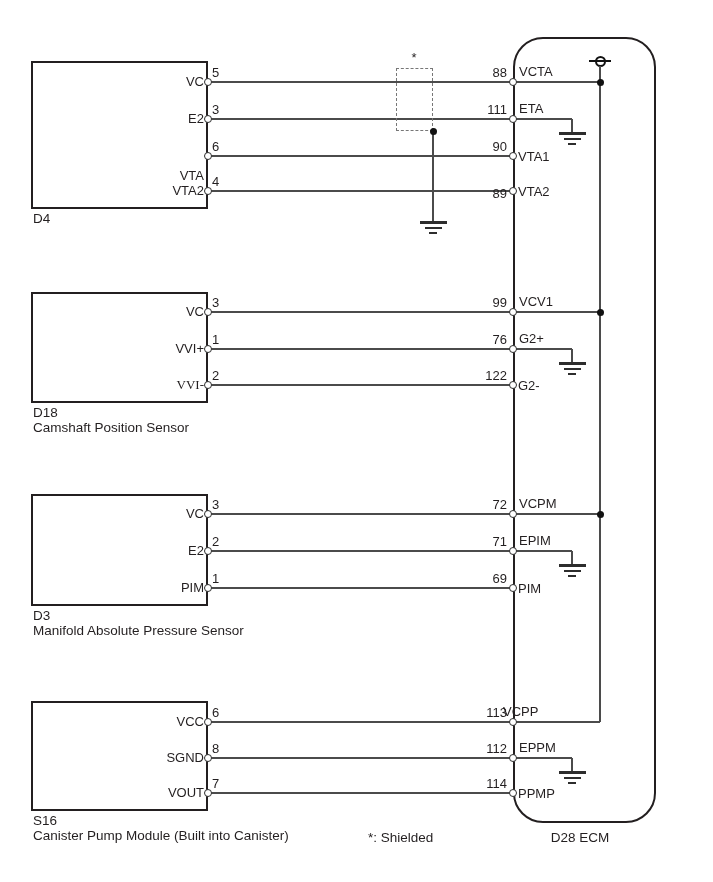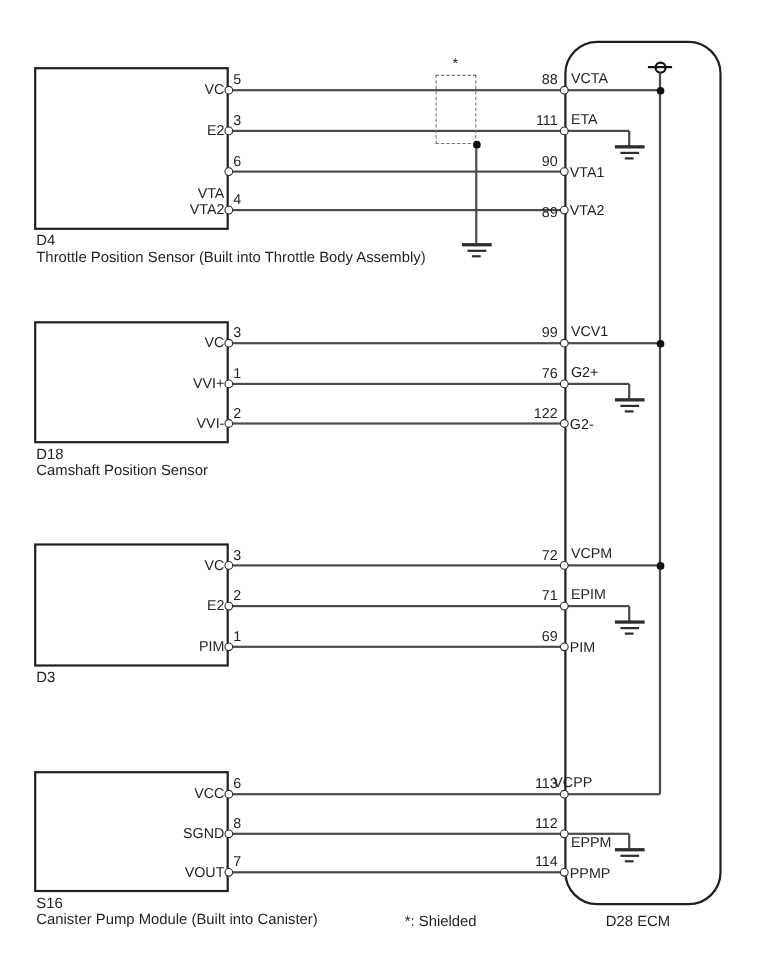--- a/index.html
+++ b/index.html
@@ -24,21 +24,20 @@
 
 <div id="stage">
   <div class="txt big" style="left:368px;top:831px;">*: Shielded</div>
   <div class="txt big" style="left:580px;top:831px;transform:translateX(-50%);">D28 ECM</div>
 <div class="ecm" style="left: 513px; top: 37px; width: 143px; height: 786px;"></div>
     <div class="circsym" style="left: 594.5px; top: 55.5px; width: 11px; height: 11px;"></div>
     <div class="hline" style="left: 589px; top: 60px; width: 22px; height: 2px; background: rgb(17, 17, 17);"></div>
     <div class="vline" style="left: 599.25px; top: 66px; width: 1.5px; height: 656px; background: rgb(75, 75, 75);"></div>
     <div class="box" style="left: 31px; top: 61px; width: 177px; height: 148px;"></div>
     <div class="txt big" style="left: 33px; top: 212px; transform: translate(0px, 0px);">D4</div>
-    <div class="txt big" style="left: 33px; top: 227px; transform: translate(0px, 0px);">Throttle Position Sensor (Built into Throttle Body Assembly)</div>
     <div class="hline" style="left: 208px; top: 81.25px; width: 305px; height: 1.5px; background: rgb(75, 75, 75);"></div>
     <div class="txt" style="left: 204px; top: 82px; transform: translate(-100%, -50%);">VC</div>
     <div class="txt" style="left: 212px; top: 80px; transform: translate(0px, -100%);">5</div>
     <div class="txt" style="left: 507px; top: 80px; transform: translate(-100%, -100%);">88</div>
     <div class="txt" style="left: 519px; top: 79px; transform: translate(0px, -100%);">VCTA</div>
     <div class="hline" style="left: 513px; top: 81.25px; width: 87px; height: 1.5px; background: rgb(75, 75, 75);"></div>
     <div class="dot" style="left: 596.5px; top: 78.5px;"></div>
     <div class="pin" style="left: 204px; top: 78px;"></div>
     <div class="pin" style="left: 509px; top: 78px;"></div>
     <div class="hline" style="left: 208px; top: 118.25px; width: 305px; height: 1.5px; background: rgb(75, 75, 75);"></div>
@@ -85,28 +84,29 @@
     <div class="txt" style="left: 507px; top: 347px; transform: translate(-100%, -100%);">76</div>
     <div class="txt" style="left: 519px; top: 346px; transform: translate(0px, -100%);">G2+</div>
     <div class="hline" style="left: 513px; top: 348.25px; width: 59px; height: 1.5px; background: rgb(75, 75, 75);"></div>
     <div class="vline" style="left: 571.25px; top: 349px; width: 1.5px; height: 14px; background: rgb(75, 75, 75);"></div>
     <div class="gbar" style="left: 558.5px; top: 362px; width: 27px; height: 3px;"></div>
     <div class="gbar" style="left: 563.5px; top: 367.5px; width: 17px; height: 2px;"></div>
     <div class="gbar" style="left: 568px; top: 373px; width: 8px; height: 2px;"></div>
     <div class="pin" style="left: 204px; top: 345px;"></div>
     <div class="pin" style="left: 509px; top: 345px;"></div>
     <div class="hline" style="left: 208px; top: 384.25px; width: 305px; height: 1.5px; background: rgb(75, 75, 75);"></div>
-    <div class="txt" style="left: 204px; top: 385px; transform: translate(-100%, -50%);">VVI-</div>
+    <div class="txt" style="left: 204px; top: 385px; transform: translate(-100%, -50%); font-family: Liberation Serif, serif;">VVI-</div>
     <div class="txt" style="left: 212px; top: 383px; transform: translate(0px, -100%);">2</div>
     <div class="txt" style="left: 507px; top: 383px; transform: translate(-100%, -100%);">122</div>
     <div class="txt" style="left: 518px; top: 386px; transform: translate(0px, -50%);">G2-</div>
     <div class="pin" style="left: 204px; top: 381px;"></div>
     <div class="pin" style="left: 509px; top: 381px;"></div>
     <div class="box" style="left: 31px; top: 494px; width: 177px; height: 112px;"></div>
     <div class="txt big" style="left: 33px; top: 609px; transform: translate(0px, 0px);">D3</div>
+    <div class="txt big" style="left: 33px; top: 624px; transform: translate(0px, 0px);">Manifold Absolute Pressure Sensor</div>
     <div class="hline" style="left: 208px; top: 513.25px; width: 305px; height: 1.5px; background: rgb(75, 75, 75);"></div>
     <div class="txt" style="left: 204px; top: 514px; transform: translate(-100%, -50%);">VC</div>
     <div class="txt" style="left: 212px; top: 512px; transform: translate(0px, -100%);">3</div>
     <div class="txt" style="left: 507px; top: 512px; transform: translate(-100%, -100%);">72</div>
     <div class="txt" style="left: 519px; top: 511px; transform: translate(0px, -100%);">VCPM</div>
     <div class="hline" style="left: 513px; top: 513.25px; width: 87px; height: 1.5px; background: rgb(75, 75, 75);"></div>
     <div class="dot" style="left: 596.5px; top: 510.5px;"></div>
     <div class="pin" style="left: 204px; top: 510px;"></div>
     <div class="pin" style="left: 509px; top: 510px;"></div>
     <div class="hline" style="left: 208px; top: 550.25px; width: 305px; height: 1.5px; background: rgb(75, 75, 75);"></div>
@@ -136,21 +136,21 @@
     <div class="txt" style="left: 212px; top: 720px; transform: translate(0px, -100%);">6</div>
     <div class="txt" style="left: 507px; top: 720px; transform: translate(-100%, -100%);">113</div>
     <div class="txt" style="left: 503px; top: 719px; transform: translate(0px, -100%);">VCPP</div>
     <div class="hline" style="left: 513px; top: 721.25px; width: 87px; height: 1.5px; background: rgb(75, 75, 75);"></div>
     <div class="pin" style="left: 204px; top: 718px;"></div>
     <div class="pin" style="left: 509px; top: 718px;"></div>
     <div class="hline" style="left: 208px; top: 757.25px; width: 305px; height: 1.5px; background: rgb(75, 75, 75);"></div>
     <div class="txt" style="left: 204px; top: 758px; transform: translate(-100%, -50%);">SGND</div>
     <div class="txt" style="left: 212px; top: 756px; transform: translate(0px, -100%);">8</div>
     <div class="txt" style="left: 507px; top: 756px; transform: translate(-100%, -100%);">112</div>
-    <div class="txt" style="left: 519px; top: 755px; transform: translate(0px, -100%); margin-top: 18px;">EPPM</div>
+    <div class="txt" style="left: 519px; top: 755px; transform: translate(0px, -100%);">EPPM</div>
     <div class="hline" style="left: 513px; top: 757.25px; width: 59px; height: 1.5px; background: rgb(75, 75, 75);"></div>
     <div class="vline" style="left: 571.25px; top: 758px; width: 1.5px; height: 14px; background: rgb(75, 75, 75);"></div>
     <div class="gbar" style="left: 558.5px; top: 771px; width: 27px; height: 3px;"></div>
     <div class="gbar" style="left: 563.5px; top: 776.5px; width: 17px; height: 2px;"></div>
     <div class="gbar" style="left: 568px; top: 782px; width: 8px; height: 2px;"></div>
     <div class="pin" style="left: 204px; top: 754px;"></div>
     <div class="pin" style="left: 509px; top: 754px;"></div>
     <div class="hline" style="left: 208px; top: 792.25px; width: 305px; height: 1.5px; background: rgb(75, 75, 75);"></div>
     <div class="txt" style="left: 204px; top: 793px; transform: translate(-100%, -50%);">VOUT</div>
     <div class="txt" style="left: 212px; top: 791px; transform: translate(0px, -100%);">7</div>

